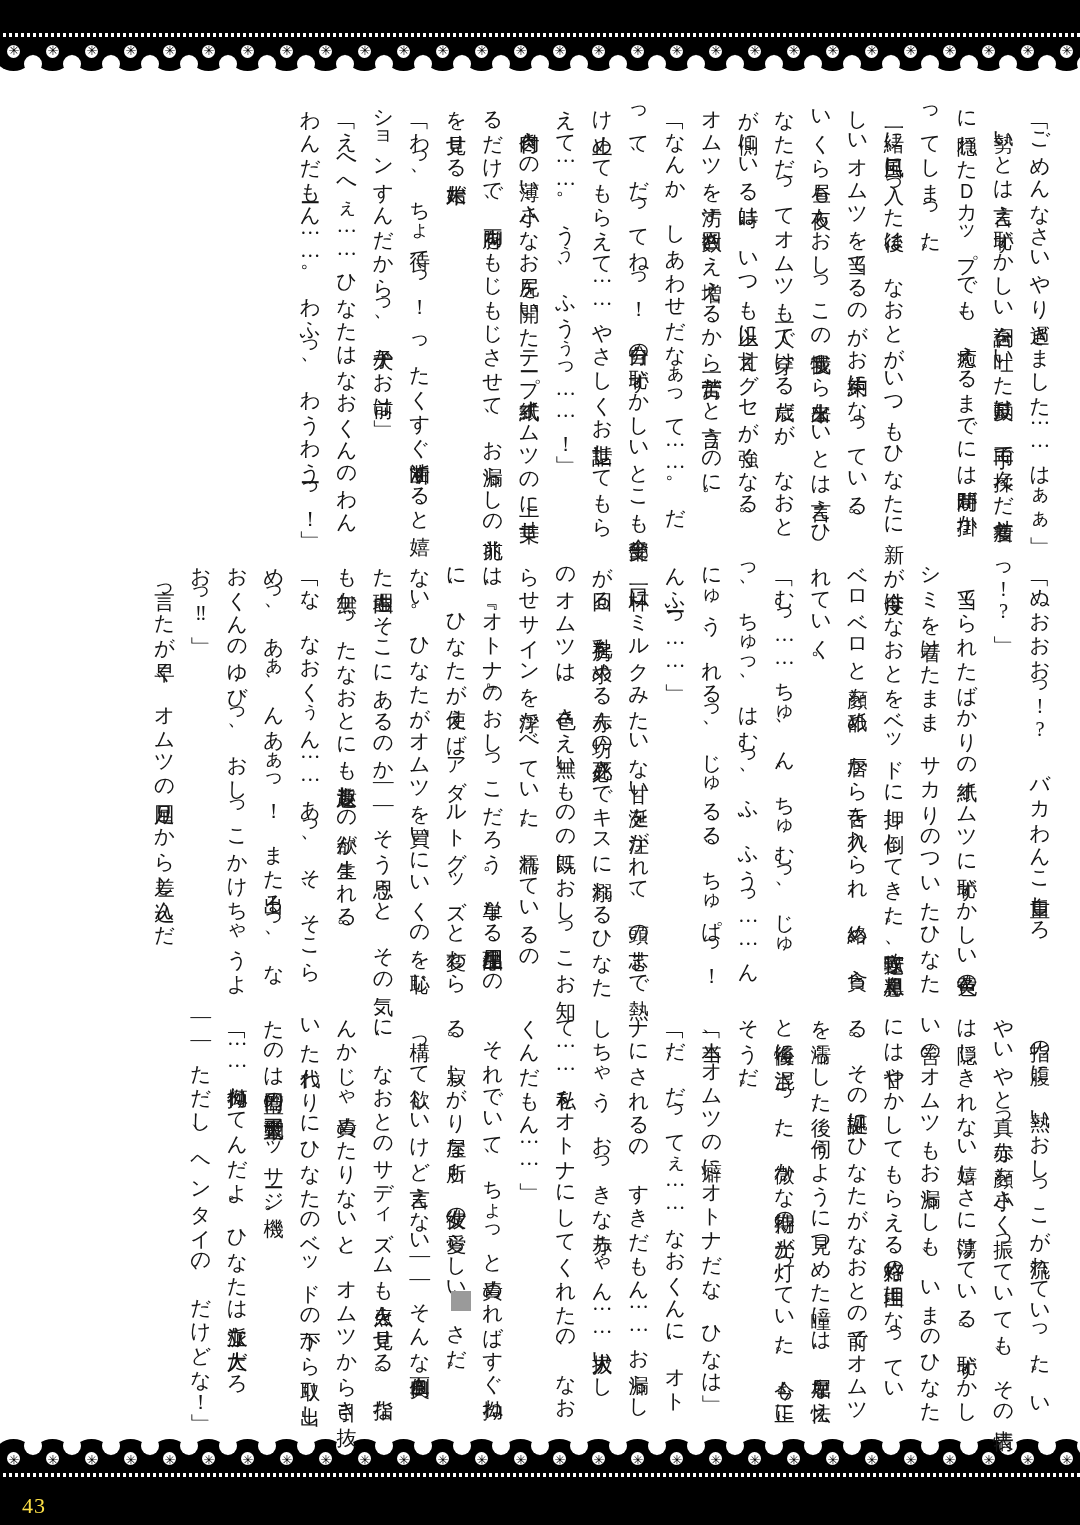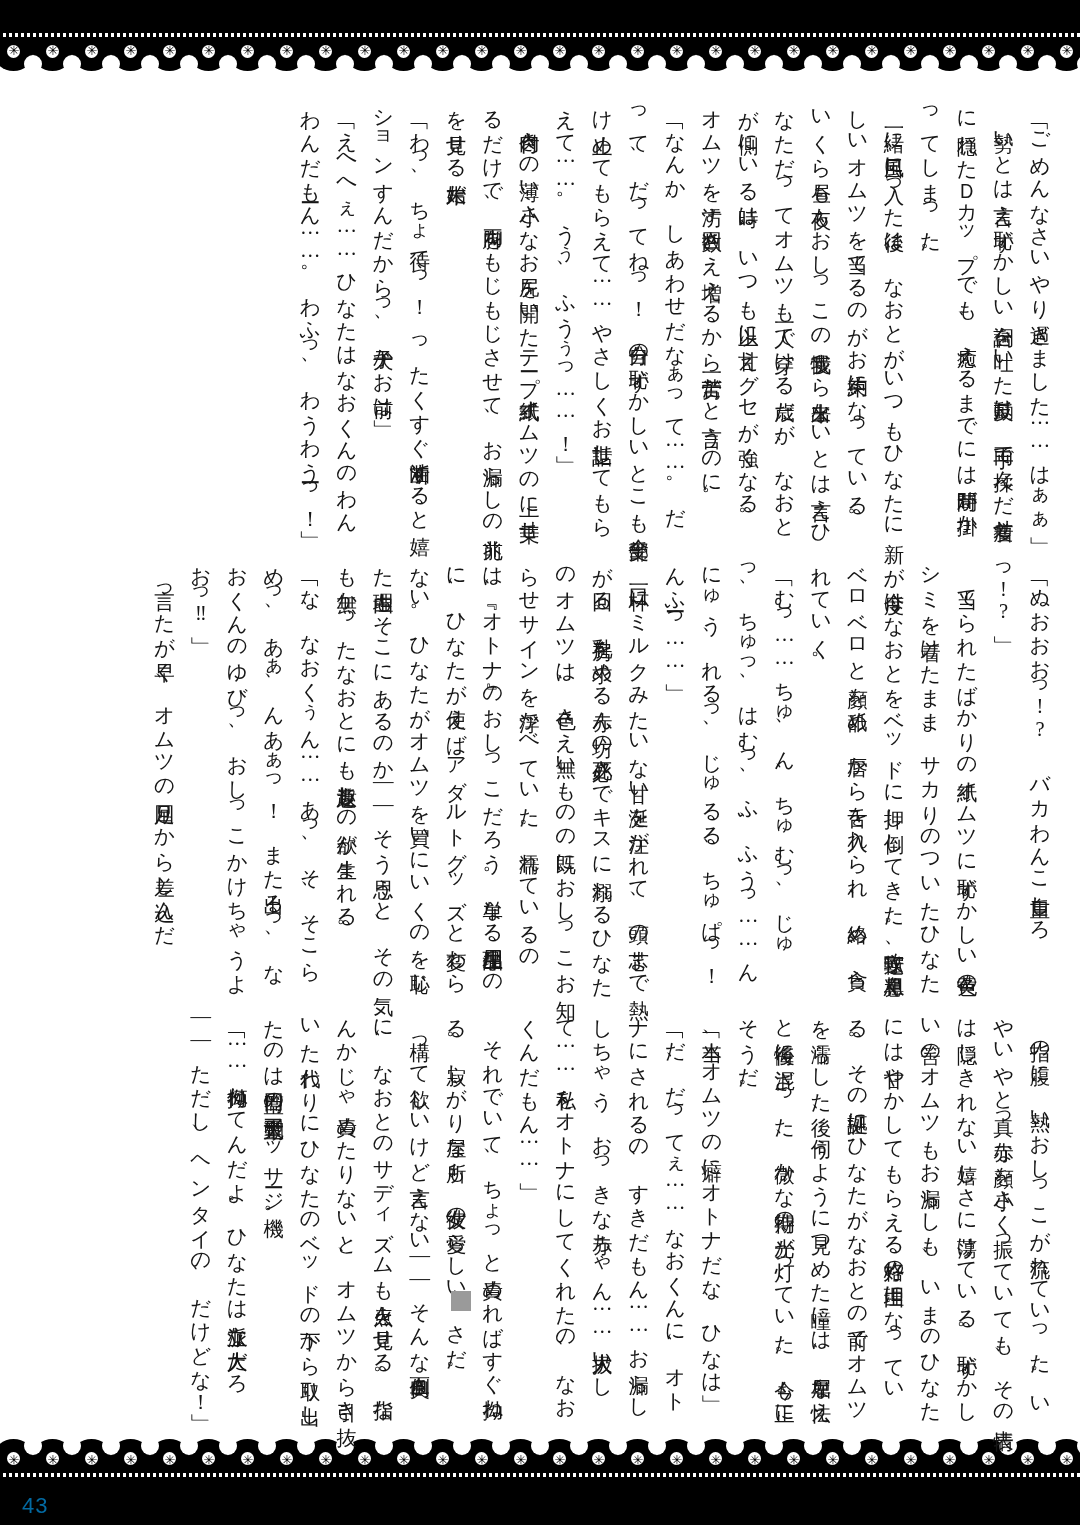--- a/index.html
+++ b/index.html
@@ -132,23 +132,23 @@
     height: 1em;
     background: #9a9a9a;
     vertical-align: middle;
   }
 
   
   #page-number {
     position: absolute;
     left: 22px;
     bottom: 6px;
-    color: #0369a1;
+    color: #fde047;
     font-size: 22px;
-    font-family: Liberation Sans, sans-serif;
+    font-family: Liberation Serif, serif;
     letter-spacing: 1px;
   }
 </style>
 </head>
 <body>
 
 <div id="page">
 
   <div id="paper"></div>
 

